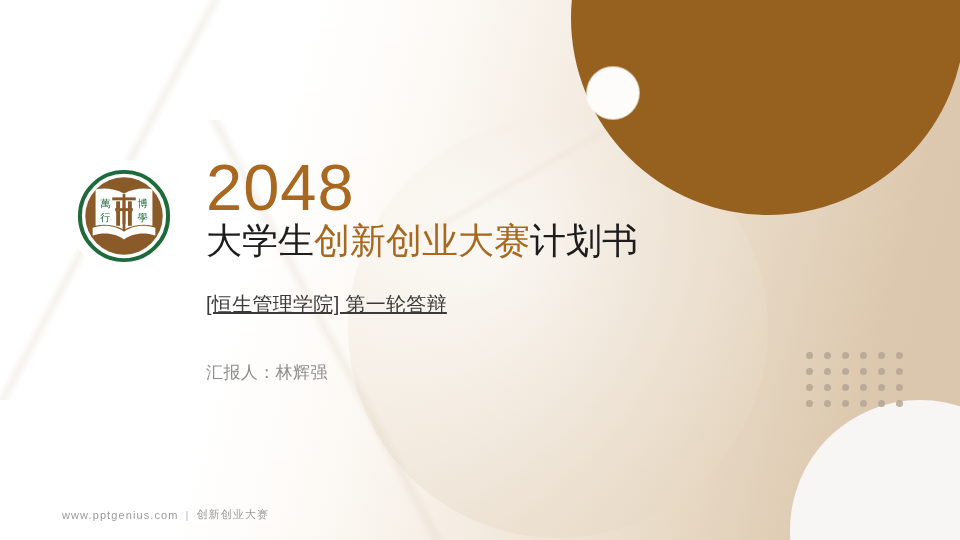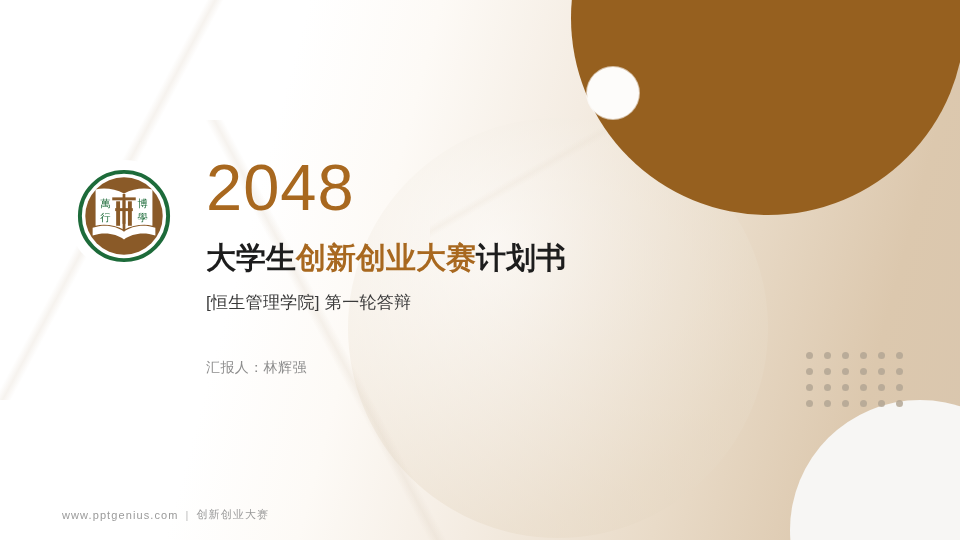--- a/index.html
+++ b/index.html
@@ -104,38 +104,39 @@
   #content { position:absolute; left:206px; top:155px; width:640px; }
 
   #year {
     font-size:65px; line-height:1;
     font-weight:normal;
     color:#a8681f;
     letter-spacing:1px;
     font-family:"Liberation Sans","DejaVu Sans",sans-serif;
   }
   #headline {
-    margin-top:20px;
-    font-size:30px; line-height:1.18;
-    font-weight:bold;
+    margin-top:0;
+    font-size:36px; line-height:1.18;
+    font-weight:normal;
     color:#1d1d1d;
     letter-spacing:0px;
     white-space:nowrap;
   }
   #headline .hl-accent { color:#a8681f; }
 
   #subtitle {
-    margin-top:16px;
-    font-size:17px; line-height:1.4;
+    margin-top:28px;
+    font-size:20px; line-height:1.4;
     color:#3a3a3a;
     letter-spacing:.3px;
+    text-decoration:underline;
   }
   #meta { margin-top:40px; }
   #meta div {
-    font-size:14px; line-height:1.75;
+    font-size:17px; line-height:1.75;
     color:#8d8d8d;
     letter-spacing:.4px;
   }
 
   
   #footer {
     position:absolute; left:62px; bottom:18px;
     font-size:11px; color:#9a9a9a; letter-spacing:1.1px;
     display:flex; align-items:center; gap:7px;text-align:right;
   }

